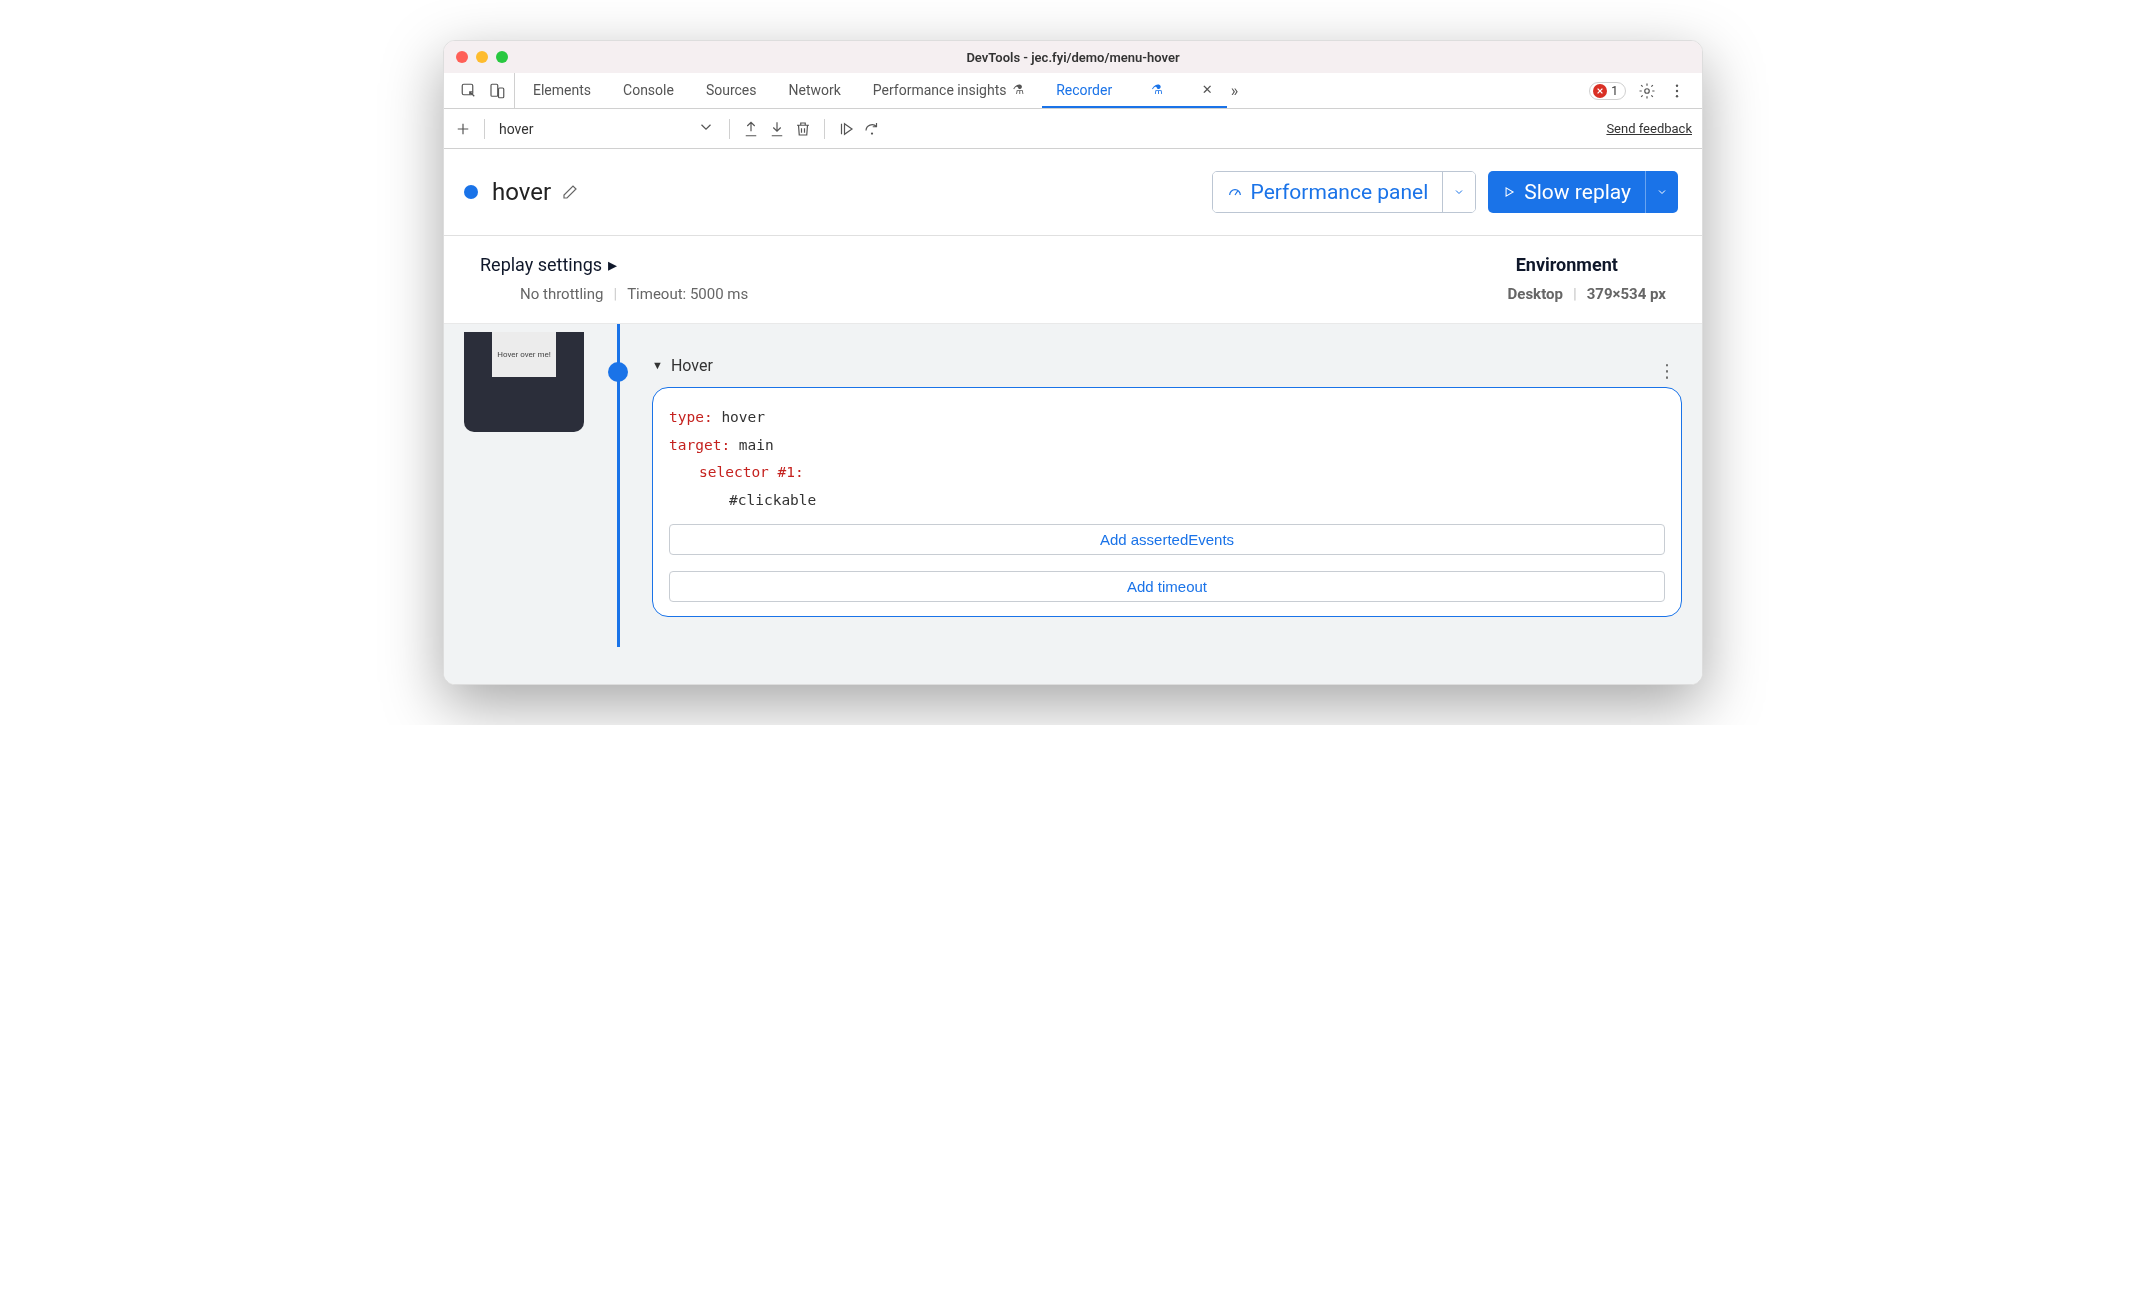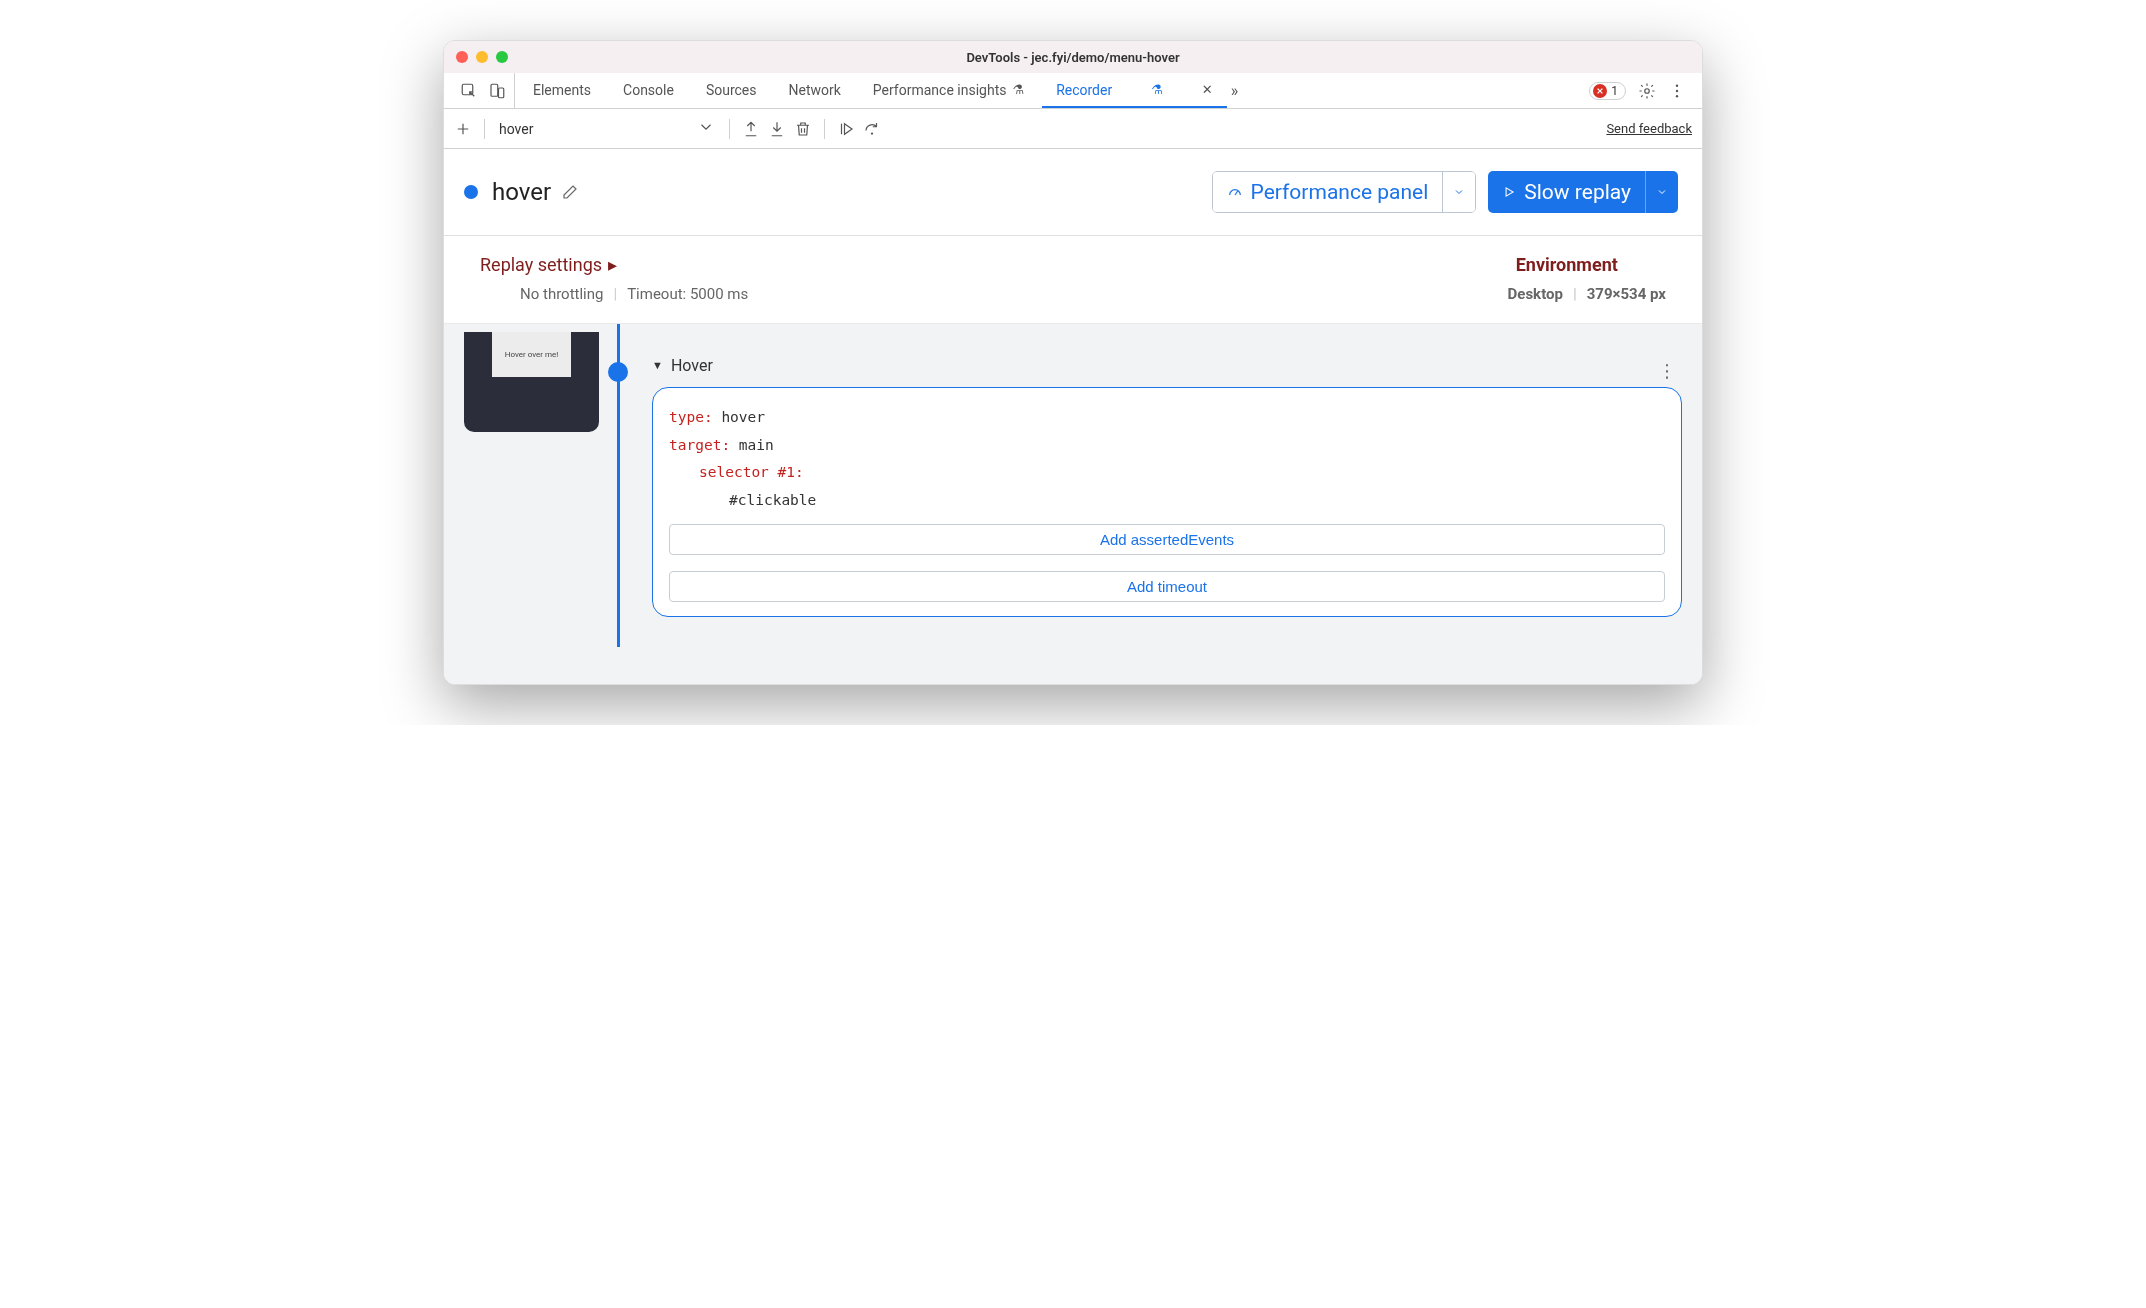--- a/index.html
+++ b/index.html
@@ -111,34 +111,34 @@
   .btn-drop { padding: 8px 10px; display:flex; align-items:center;}
   
   .settings-row {
     padding: 18px 36px 20px;
     display: flex;
     justify-content: space-between;
     border-bottom: 1px solid #e9e9e9;
     background:#fff;
   }
   .settings-col { display: flex; flex-direction: column; gap: 10px; }
-  .settings-title { font-size: 18px; color: #7f1d1d; display:flex; align-items:center; gap:6px;}
+  .settings-title { font-size: 18px; color: #0f172a; display:flex; align-items:center; gap:6px;}
   .settings-meta { font-size: 15px; color: #666; display: flex; gap: 10px; align-items:center;margin-left:40px;}
   .settings-meta .msep { color: #ccc; }
   
   .timeline-area {
     background: #f1f3f4;
     padding: 0 20px 30px 20px;
     position: relative;
     min-height: 360px;
   }
   .timeline-inner { display: flex; gap: 24px; }
   .preview-col { width: 120px; padding-top: 8px; }
   .preview-frame {
-    width: 135px; height: 100px; background: #2b2e3a; border-radius: 0 0 10px 10px;
+    width: 120px; height: 100px; background: #2b2e3a; border-radius: 0 0 10px 10px;
     padding: 0 28px 10px; display:flex; align-items:flex-start; justify-content:center;
   }
   .preview-inner { background: #ececec; width: 100%; height: 50%; font-size: 8px; color: #444; display:flex; align-items:center; justify-content:center;}
   .rail-col { position: relative; width: 20px; }
   .rail-line { position: absolute; left: 9px; top: 0; bottom: -30px; width: 3px; background: #1a73e8; }
   .rail-dot { position:absolute; left:0; top:38px; width:20px; height:20px; border-radius:50%; background:#1a73e8;}
   .step-col { flex:1; padding-top: 32px; position:relative;}
   .step-header { display:flex; align-items:center; gap:8px; font-size:16px; color:#333; padding-bottom:12px; cursor:pointer;}
   .step-header .tri { font-size:11px;}
   .step-menu { position:absolute; right: 6px; top: 36px; color:#666; font-size:18px; letter-spacing:0;}

